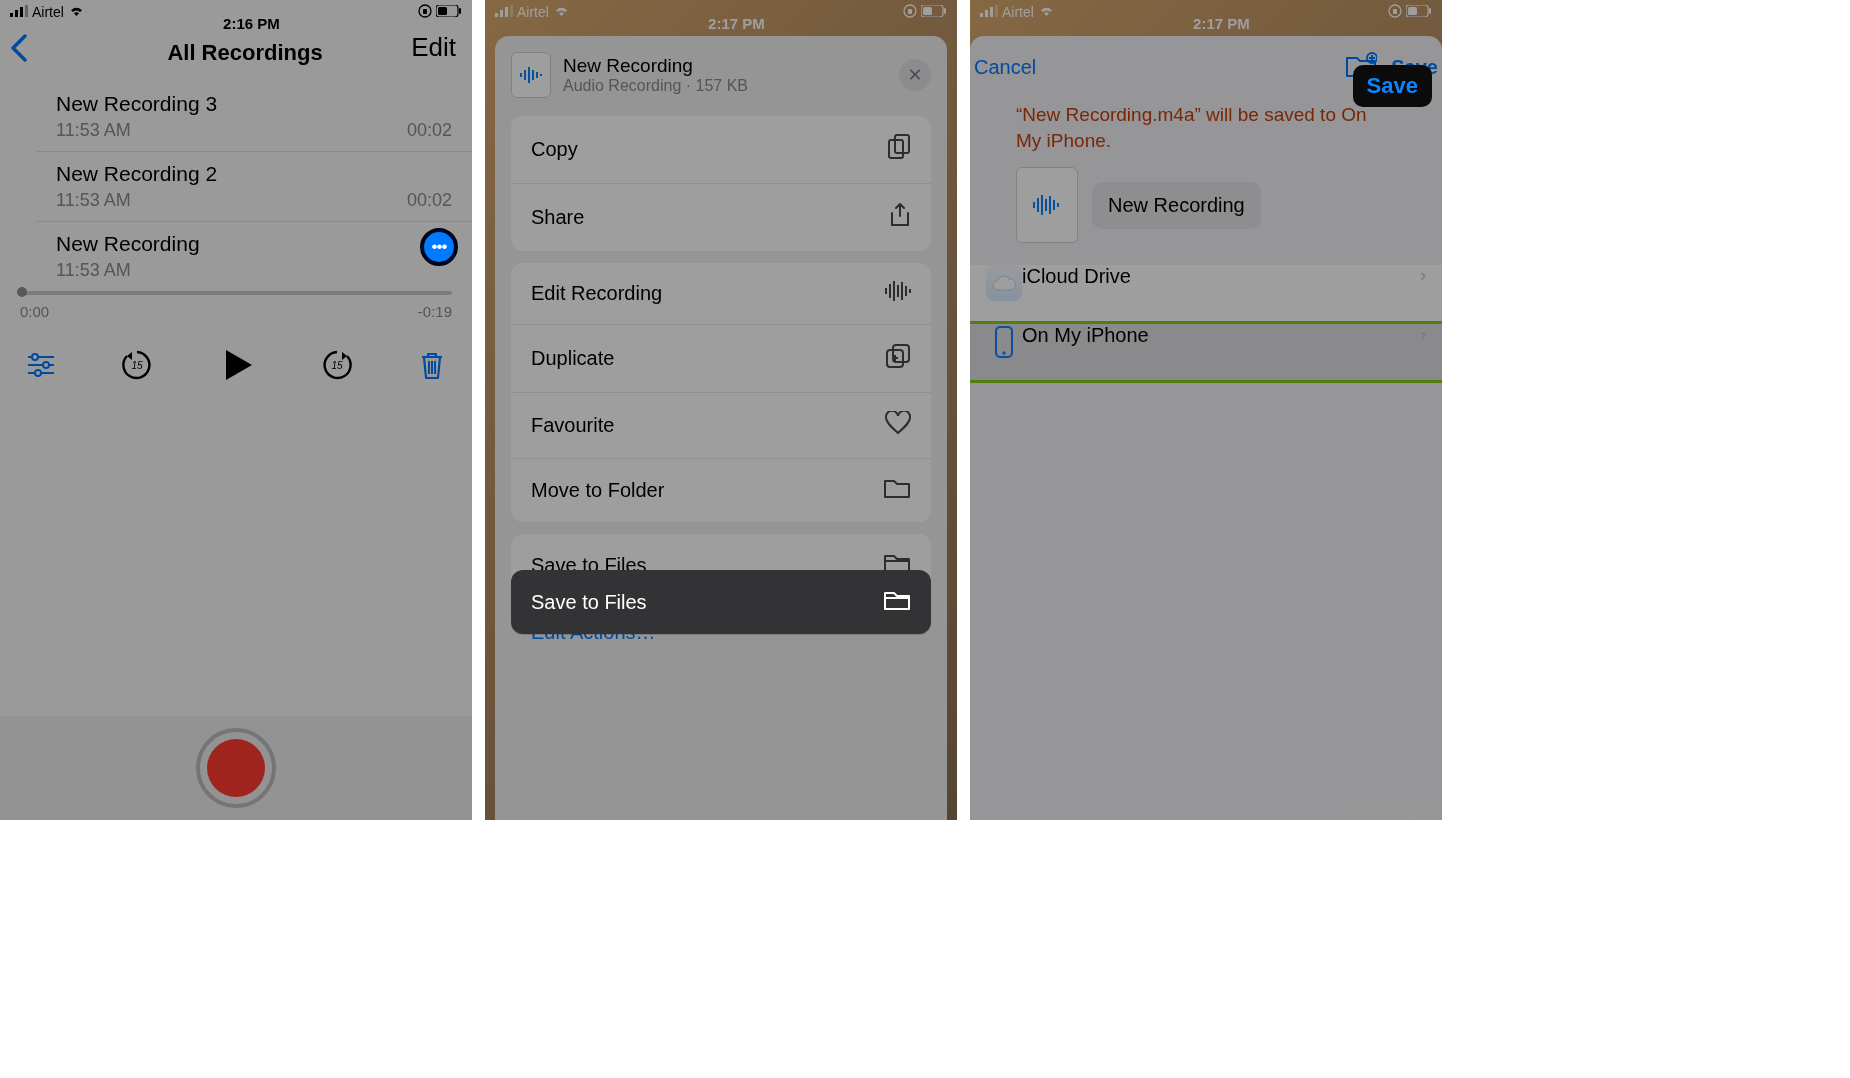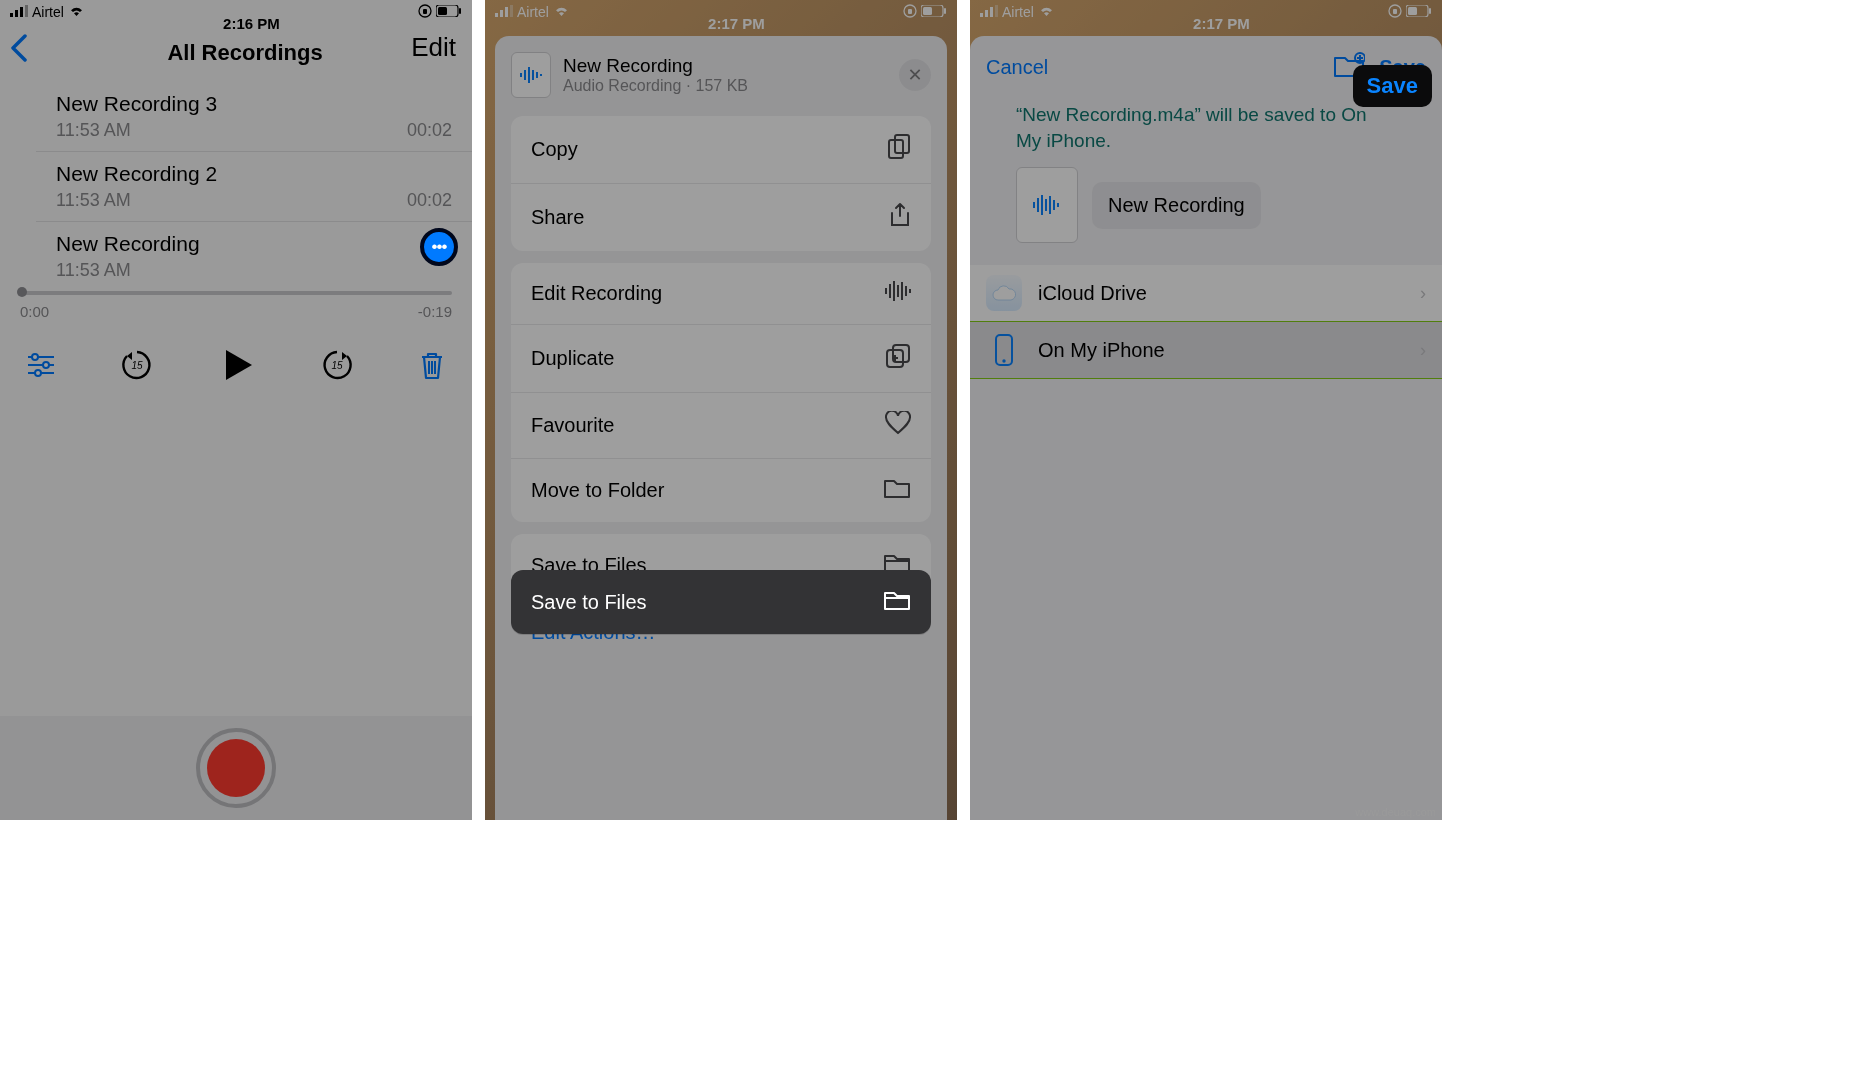--- a/index.html
+++ b/index.html
@@ -286,39 +286,39 @@
     left: 0; right: 0; top: 36px; bottom: 0;
     background: #f2f2f5;
     border-radius: 14px 14px 0 0;
     z-index: 4;
   }
   .save-header {
     display: flex;
     justify-content: space-between;
     align-items: center;
     height: 62px;
-    padding: 0 16px;
+    padding: 0 4px;
   }
   .cancel {
     font-size: 20px;
     color: #007aff;
   }
   .new-folder-icon {
     color: #007aff;
     margin-left: auto;
     margin-right: 14px;
   }
   .save-btn {
     font-size: 20px;
     font-weight: 600;
     color: #007aff;
   }
   .save-msg {
     font-size: 19px;
-    color: #0f766e;
+    color: #c2410c;
     padding: 4px 46px 14px;
     line-height: 1.35;
   }
   .save-preview {
     display: flex;
     align-items: center;
     gap: 14px;
     padding: 0 46px 22px;
   }
   .file-tile {
@@ -336,25 +336,24 @@
   .file-name {
     background: #e6e6ea;
     border-radius: 10px;
     padding: 12px 16px;
     font-size: 20px;
     color: #000;
   }
   .location-list { background: #fff; }
   .loc-item {
     display: flex;
-    align-items: center;
+    align-items: flex-start;
     height: 56px;
     padding: 0 16px;
-    gap: 16px;
-    border-bottom: 1px solid #84cc16;
+    border-bottom: 3px solid #84cc16;
     font-size: 20px;
     color: #000;
     position: relative;
   }
   .loc-item .chev {
     margin-left: auto;
     color: #c4c4c7;
     font-size: 18px;
   }
   .loc-item.selected { background: #dfdfe3; }

